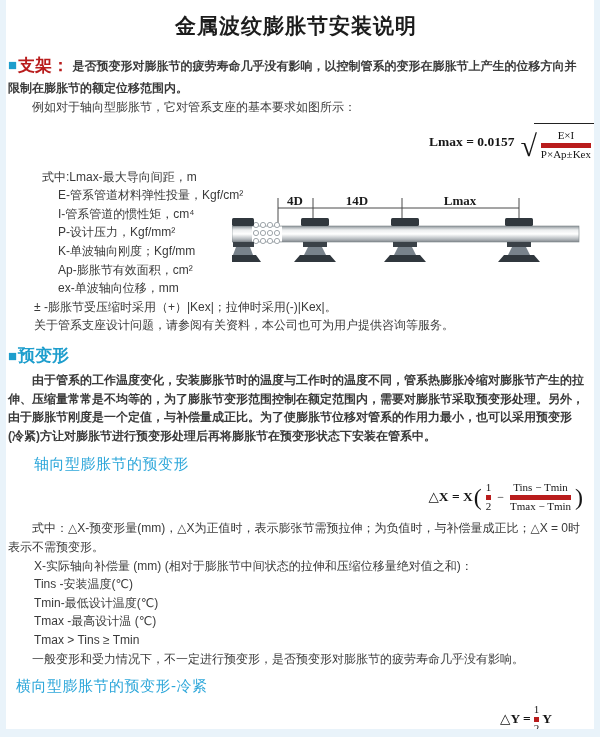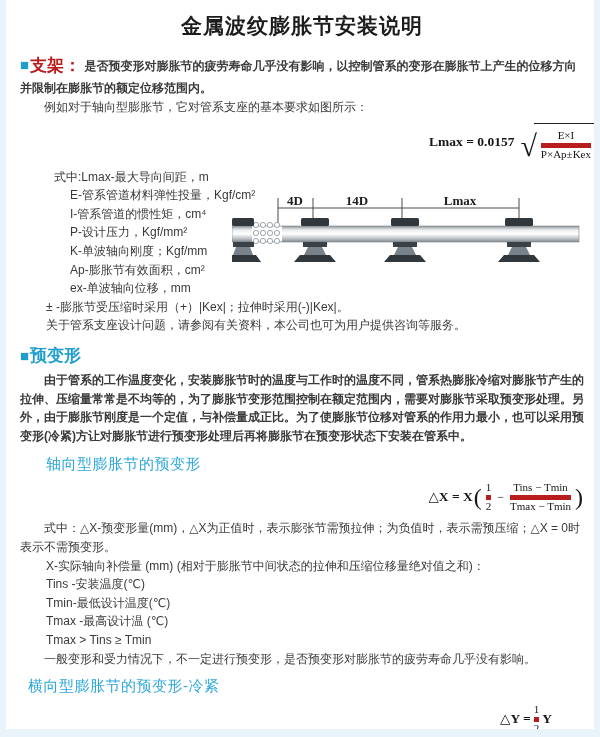--- a/index.html
+++ b/index.html
@@ -1,19 +1,19 @@
 <!DOCTYPE html>
 <html><head>
 <meta charset="utf-8">
 <style>
   html,body{margin:0;padding:0;background:#ffffff;}
   .page{
     width:600px;height:737px;box-sizing:border-box;
     border-left:6px solid #e9f3fa;border-right:6px solid #e9f3fa;border-bottom:8px solid #e9f3fa;
-    padding:6px 10px 0 14px;overflow:hidden;background:#fff;
+    padding:6px 10px 0 2px;overflow:hidden;background:#fff;
     font-family:"Liberation Sans","DejaVu Sans",sans-serif;
     font-size:12px;line-height:1.55;color:#3a3a3a;
   }
   .title{
     text-align:center;font-size:21px;font-weight:bold;color:#1c1c1c;
     letter-spacing:1px;margin:4px 0 10px 0;
   }
   .sec-head-inline{font-size:17px;font-weight:bold;color:#b91c1c;vertical-align:-1px;}
   .sec-marker{font-size:15px;color:#1e9ecd;margin-right:1px;}
   .sec-head-block{font-size:17px;font-weight:bold;color:#1e9ecd;margin:8px 0 2px 0;}
@@ -180,21 +180,21 @@
       <span class="den">2</span>
     </span>
     <span class="frm-min">−</span>
     <span class="frac ital">
       <span class="num">Tins − Tmin</span>
       <span class="den">Tmax − Tmin</span>
     </span>
     <span class="big-paren">)</span>
   </div>
 
-  <p class="axial-first">式中：△X-预变形量(mm)，△X为正值时，表示膨张节需预拉伸；为负值时，表示需预压缩；△X = 0时表示不需预变形。</p>
+  <p class="axial-first">式中：△X-预变形量(mm)，△X为正值时，表示膨张节需预拉伸；为负值时，与补偿量成正比；△X = 0时表示不需预变形。</p>
   <p class="note-line">X-实际轴向补偿量 (mm) (相对于膨胀节中间状态的拉伸和压缩位移量绝对值之和)：</p>
   <p class="note-line">Tins -安装温度(℃)</p>
   <p class="note-line">Tmin-最低设计温度(℃)</p>
   <p class="note-line">Tmax -最高设计温 (℃)</p>
   <p class="note-line">Tmax &gt; Tins ≥ Tmin</p>
   <p class="indent">一般变形和受力情况下，不一定进行预变形，是否预变形对膨胀节的疲劳寿命几乎没有影响。</p>
 
   <div class="sub-head" style="margin-left:8px;">横向型膨胀节的预变形-冷紧</div>
 
   <div class="formula frm-shift-l">

